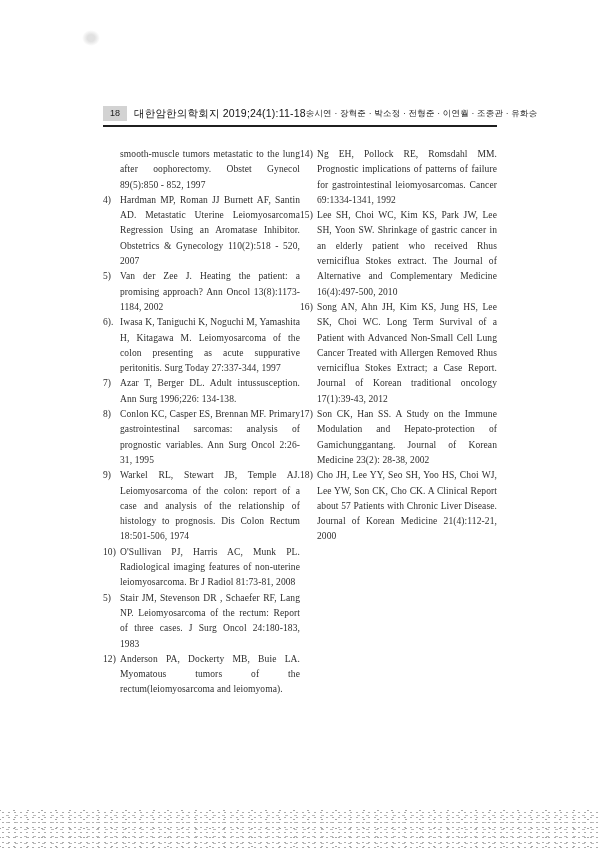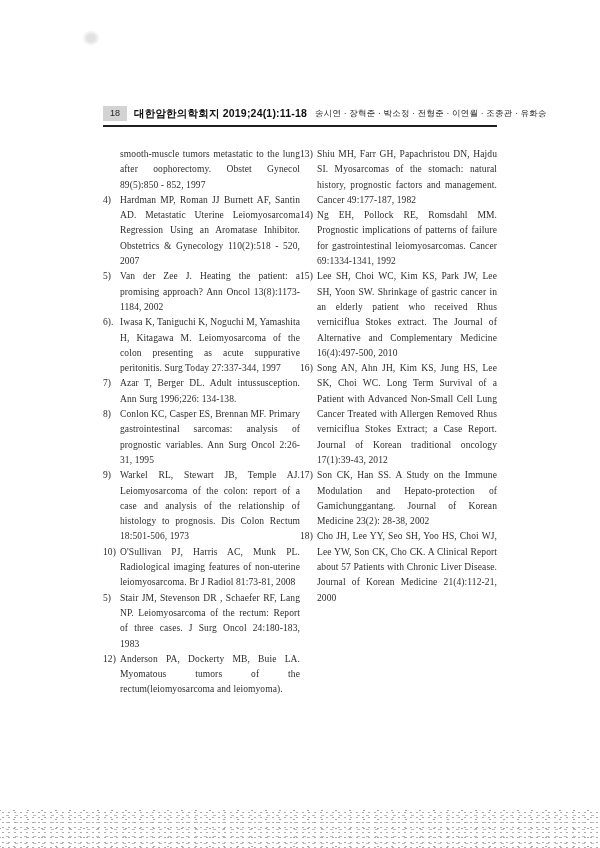--- a/index.html
+++ b/index.html
@@ -21,27 +21,27 @@
   }
   .header-left {
     display: flex; align-items: center; gap: 7px;
     font-family: "Liberation Sans", sans-serif;
   }
   .pagenum {
     background: #d3d3d3; color: #1d1d1d;
     font-size: 9px; line-height: 1; padding: 3px 7px;
   }
   .journal {
-    font-weight: bold; font-size: 10.5px; color: #101010;
+    font-weight: normal; font-size: 10.5px; color: #101010;
     letter-spacing: 0.2px; white-space: nowrap;
   }
   .authors {
     font-family: "Liberation Sans", sans-serif;
     font-size: 8.5px; color: #242424; letter-spacing: 0.2px;
-    white-space: nowrap; padding-bottom: 1px; margin-left: 8px;
+    white-space: nowrap; padding-bottom: 1px;
   }
 
   
   .columns {
     position: absolute; left: 103px; right: 103px; top: 147px;
     display: flex; gap: 0;
   }
   .col { flex: 1 1 0; min-width: 0; }
   .ref {
     display: flex;
@@ -114,45 +114,41 @@
           <span class="ref-text">Azar T, Berger DL. Adult intussusception. Ann Surg 1996;226: 134-138.</span>
         </div>
 
         <div class="ref">
           <span class="ref-num">8)</span>
           <span class="ref-text">Conlon KC, Casper ES, Brennan MF. Primary gastrointestinal sarcomas: analysis of prognostic variables. Ann Surg Oncol 2:26-31, 1995</span>
         </div>
 
         <div class="ref">
           <span class="ref-num">9)</span>
-          <span class="ref-text">Warkel RL, Stewart JB, Temple AJ. Leiomyosarcoma of the colon: report of a case and analysis of the relationship of histology to prognosis. Dis Colon Rectum 18:501-506, 1973</span>
+          <span class="ref-text">Warkel RL, Stewart JB, Temple AJ. Leiomyosarcoma of the colon: report of a case and analysis of the relationship of histology to prognosis. Dis Colon Rectum 18:501-506, 1974</span>
         </div>
 
         <div class="ref">
           <span class="ref-num">10)</span>
           <span class="ref-text">O'Sullivan PJ, Harris AC, Munk PL. Radiological imaging features of non-uterine leiomyosarcoma. Br J Radiol 81:73-81, 2008</span>
         </div>
 
         <div class="ref">
           <span class="ref-num">5)</span>
           <span class="ref-text">Stair JM, Stevenson DR , Schaefer RF, Lang NP. Leiomyosarcoma of the rectum: Report of three cases. J Surg Oncol 24:180-183, 1983</span>
         </div>
 
         <div class="ref">
           <span class="ref-num">12)</span>
           <span class="ref-text">Anderson PA, Dockerty MB, Buie LA. Myomatous tumors of the rectum(leiomyosarcoma and leiomyoma).</span>
         </div>
       </div>
     <div class="col">
 
 
-        <div class="ref">
-          <span class="ref-num">13)</span>
-          <span class="ref-text">Shiu MH, Farr GH, Papachristou DN, Hajdu SI. Myosarcomas of the stomach: natural history, prognostic factors and management. Cancer 49:177-187, 1982</span>
-        </div>
 
         <div class="ref">
           <span class="ref-num">14)</span>
           <span class="ref-text">Ng EH, Pollock RE, Romsdahl MM. Prognostic implications of patterns of failure for gastrointestinal leiomyosarcomas. Cancer 69:1334-1341, 1992</span>
         </div>
 
         <div class="ref">
           <span class="ref-num">15)</span>
           <span class="ref-text">Lee SH, Choi WC, Kim KS, Park JW, Lee SH, Yoon SW. Shrinkage of gastric cancer in an elderly patient who received Rhus verniciflua Stokes extract. The Journal of Alternative and Complementary Medicine 16(4):497-500, 2010</span>
         </div>

